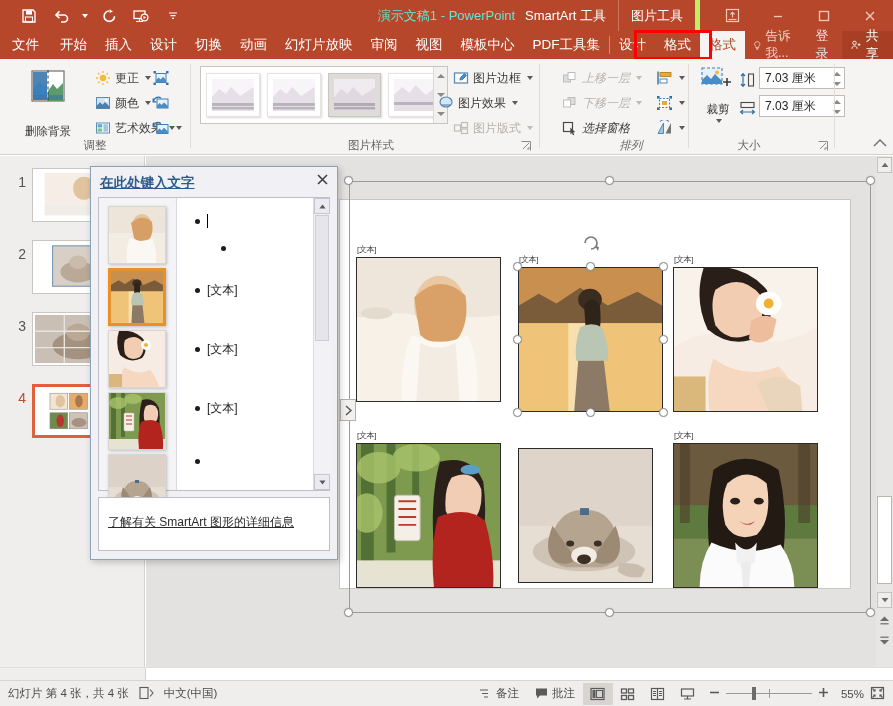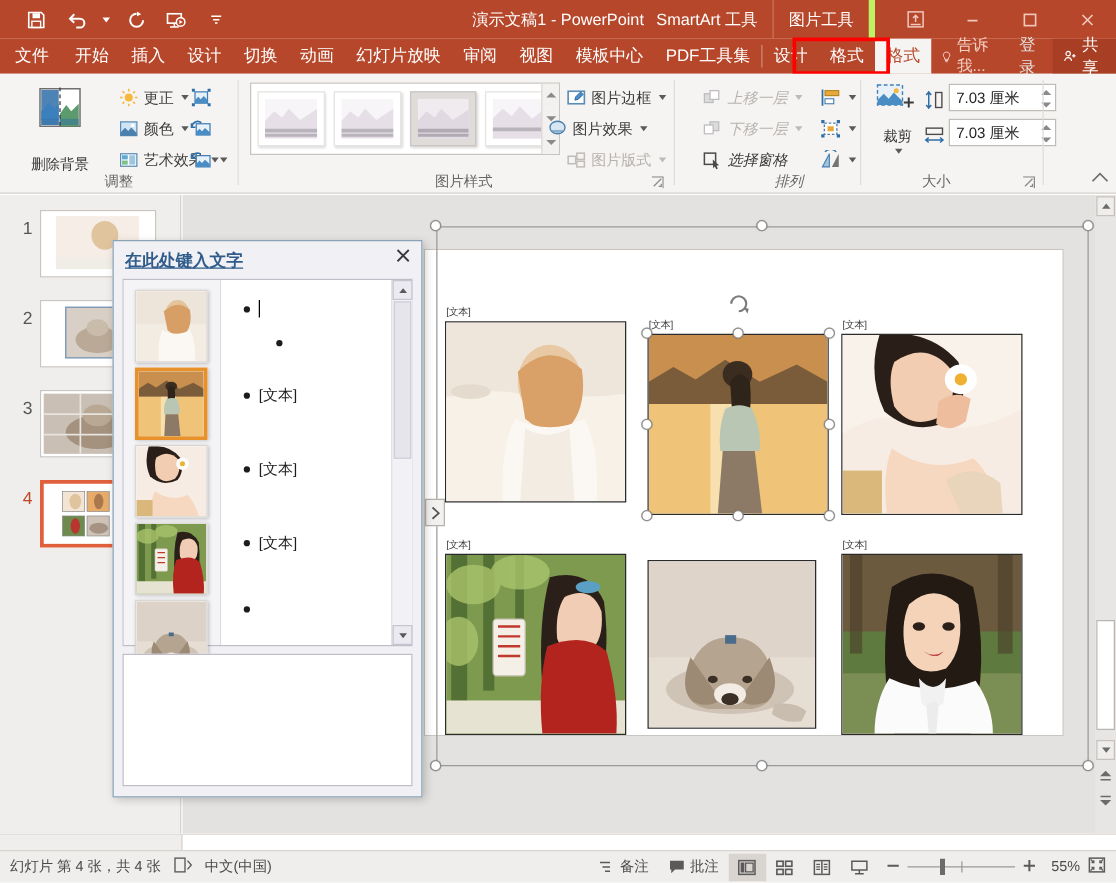--- a/index.html
+++ b/index.html
@@ -21,21 +21,21 @@
   .qat { display: flex; align-items: center; padding-left: 14px; gap: 2px; }
   .qat-btn {
     width: 30px; height: 26px; display: flex; align-items: center; justify-content: center;
     color: #fff;
   }
   .qat-btn svg { display: block; }
   .qat-caret { width: 14px; height: 26px; display:flex; align-items:center; justify-content:center; }
   .title-text {
     position: absolute; left: 0; right: 0; top: 0; height: 31px;
     display: flex; align-items: center; justify-content: center;
-    color: #ffffff; font-size: 13px; pointer-events: none;
+    color: #5eead4; font-size: 13px; pointer-events: none;
   }
   .ctx-tabs {
     position: absolute; right: 193px; top: 0; height: 31px;
     display: flex; align-items: center; gap: 0;
   }
   .ctx-tab {
     height: 31px; display: flex; align-items: center; padding: 0 12px;
     color: #ffffff; font-size: 13px;
   }
   .ctx-tab.bordered { border-left: 1px solid #cd765b; border-right: 5px solid #bef264; }
@@ -147,21 +147,21 @@
     display:flex; align-items:center; justify-content:center; font-size:11px; color:#555;
   }
 
   .cell { position: absolute; }
   .cell-label { position: absolute; top: -13px; left: 1px; font-size: 8px; color: #3b3b3b; letter-spacing:-0.3px; }
   .cell-img { position: absolute; left:0; top:0; width: 100%; height: 100%; border: 1px solid #2b2b2b; overflow: hidden; }
   .pic-sel-border { position:absolute; left:-1px; top:-1px; right:-1px; bottom:-1px; border:1px solid #9a9a9a; }
 
   
   .textpane {
-    position: absolute; left: 90px; top: 192px; width: 248px; height: 446px;
+    position: absolute; left: 90px; top: 166px; width: 248px; height: 394px;
     background: #f1f0f5; border: 1px solid #8aa3b5; box-shadow: 2px 2px 7px rgba(0,0,0,.22);
   }
   .tp-header { position: absolute; left: 0; top: 0; width: 100%; height: 30px; }
   .tp-title { position: absolute; left: 9px; top: 7px; font-size: 13.5px; color: #2f5c8a; font-weight: bold;
               text-decoration: underline; }
   .tp-close { position: absolute; right: 8px; top: 5px; font-size: 15px; color: #444; }
   .tp-body { position: absolute; left: 7px; top: 30px; right: 7px; height: 294px; background: #fff; border: 1px solid #c0bcc8; display:flex; }
   .tp-thumbs { width: 78px; height: 100%; background: #f4f3f6; border-right: 1px solid #dcd9e2; position: relative; }
   .tp-thumb { position: absolute; left: 9px; width: 58px; height: 58px; background:#fff; border:1px solid #d9d5d0;
               box-shadow: 1px 1px 3px rgba(0,0,0,.22); overflow:hidden; }
@@ -987,20 +987,21 @@
           <div class="tp-sc-btn" style="bottom:0;">
             <svg width="7" height="5" viewBox="0 0 7 5">
                 <path d="M3.5 4.5 0.4 0.6h6.2z" fill="#5a5a5a"></path>
               </svg>
           </div>
         </div>
       </div>
     </div>
 
     <div class="tp-desc">
+      <a class="tp-desc-link" href="#">了解有关 SmartArt 图形的详细信息</a>
     </div>
   </div>
 
   <div class="statusbar-above">
     <div class="sba-left"></div>
   </div>
 
   <div class="statusbar">
     <div class="sb-left">
       <span>幻灯片 第 4 张，共 4 张</span>

